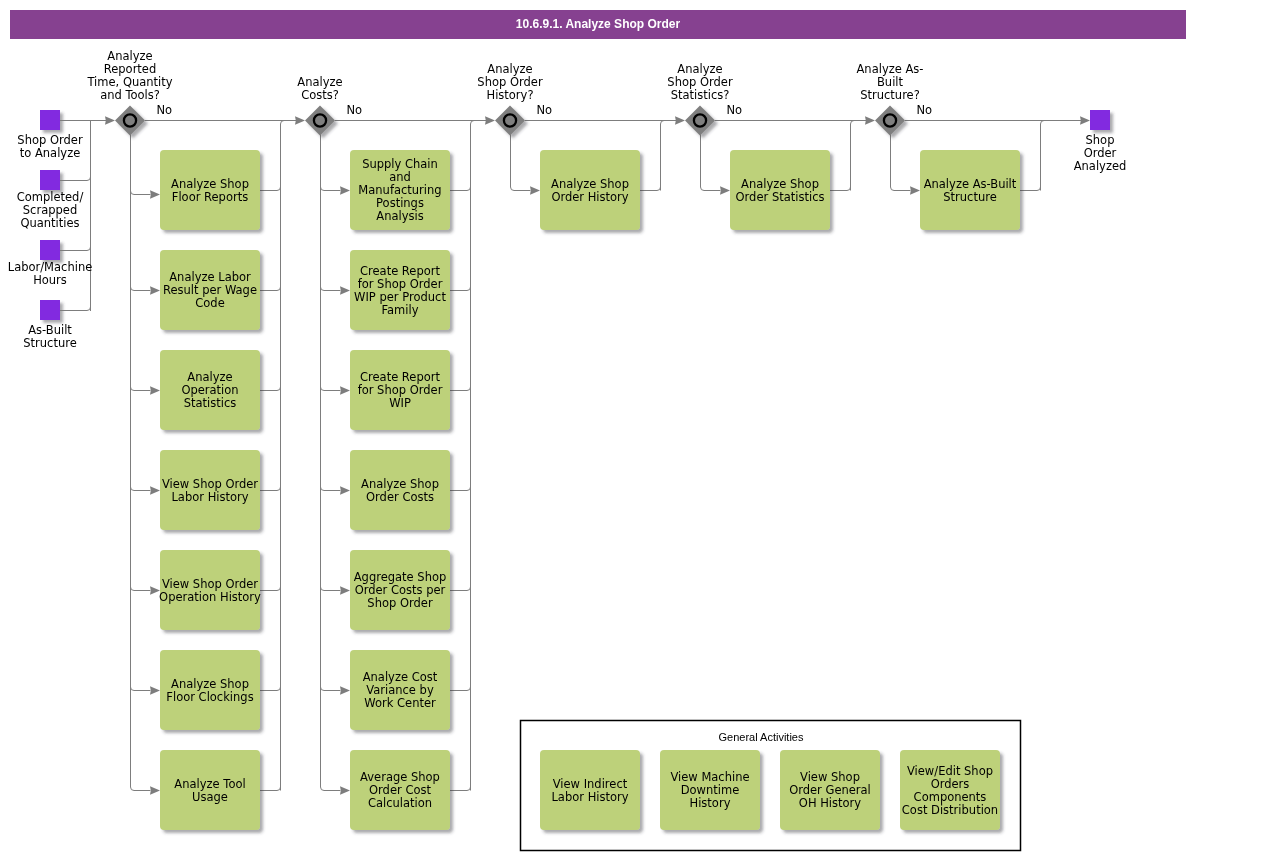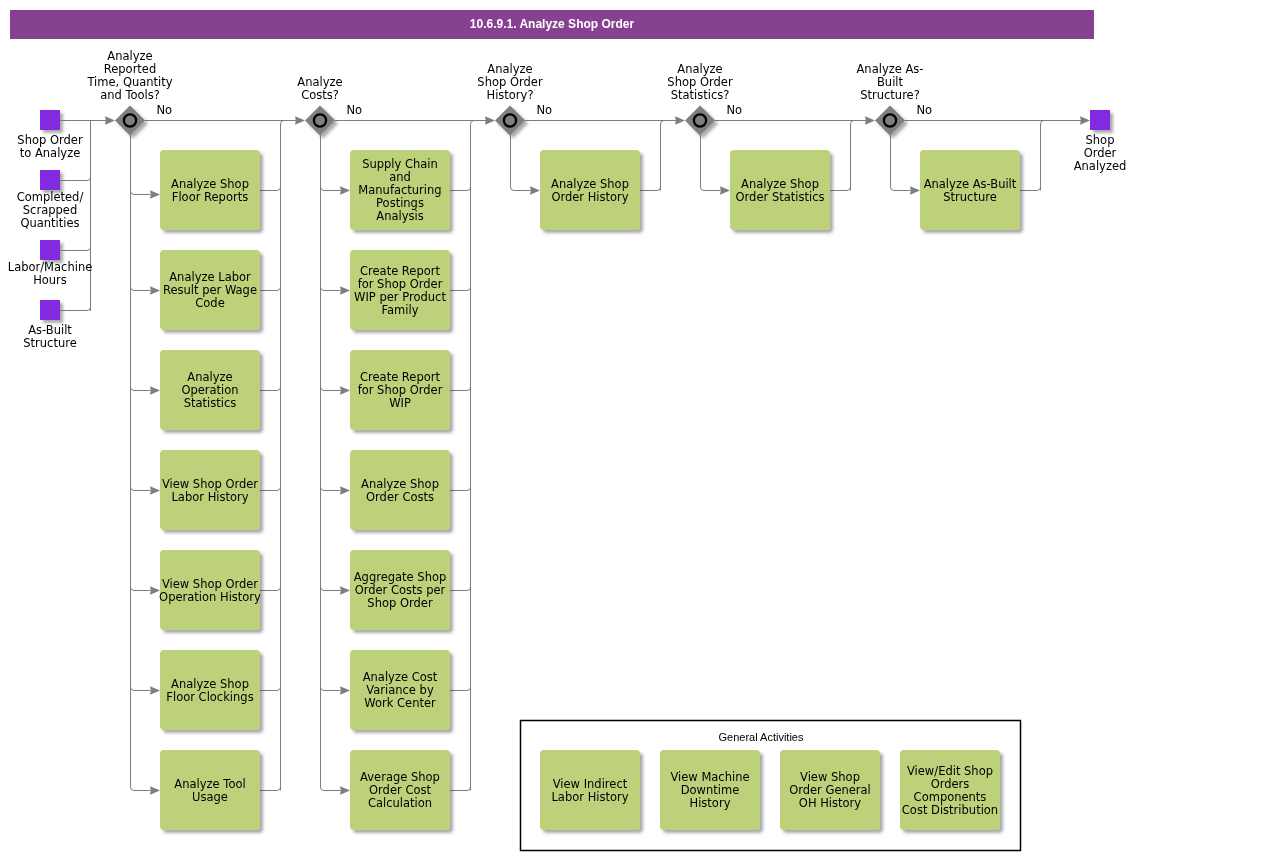--- a/index.html
+++ b/index.html
@@ -1,19 +1,19 @@
 <!DOCTYPE html>
 <html><head>
 <meta charset="utf-8">
 <title>Analyze Shop Order</title>
 <style>
   html,body{margin:0;padding:0;background:#ffffff;}
   body{width:1280px;height:860px;overflow:hidden;font-family:"DejaVu Sans",sans-serif;}
   #stage{position:relative;width:1280px;height:860px;background:#ffffff;}
-  .hdr{position:absolute;left:10px;top:10px;width:1084px;height:29px;
+  .hdr{position:absolute;left:10px;top:10px;width:1176px;height:29px;
        background:#864190;box-sizing:border-box;
        display:flex;align-items:center;justify-content:center;}
   .hdr-t{color:#ffffff;font-family:"Liberation Sans",sans-serif;
          font-size:12px;font-weight:bold;position:relative;top:-1px;}
   svg#diagram{position:absolute;left:0;top:0;display:block;}
   .lbl{font-family:"DejaVu Sans",sans-serif;font-size:11.5px;fill:#000000;}
   .act-txt{font-family:"DejaVu Sans",sans-serif;font-size:11.5px;fill:#000000;}
   .ga-title{font-family:"Liberation Sans",sans-serif;font-size:11px;fill:#000000;}
 </style>
 </head>

